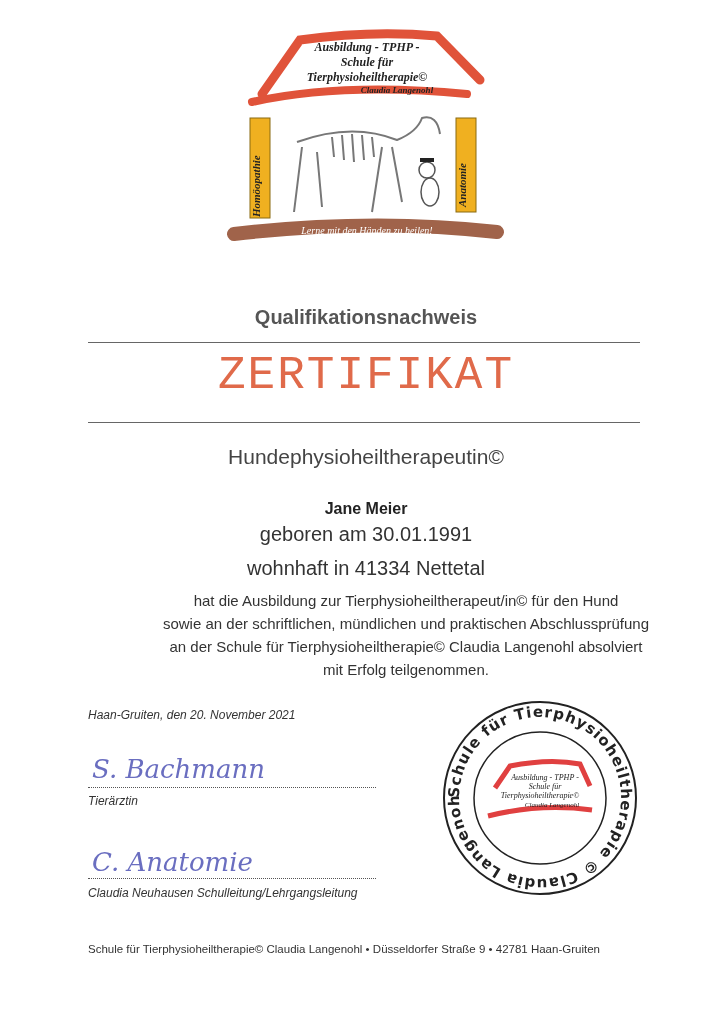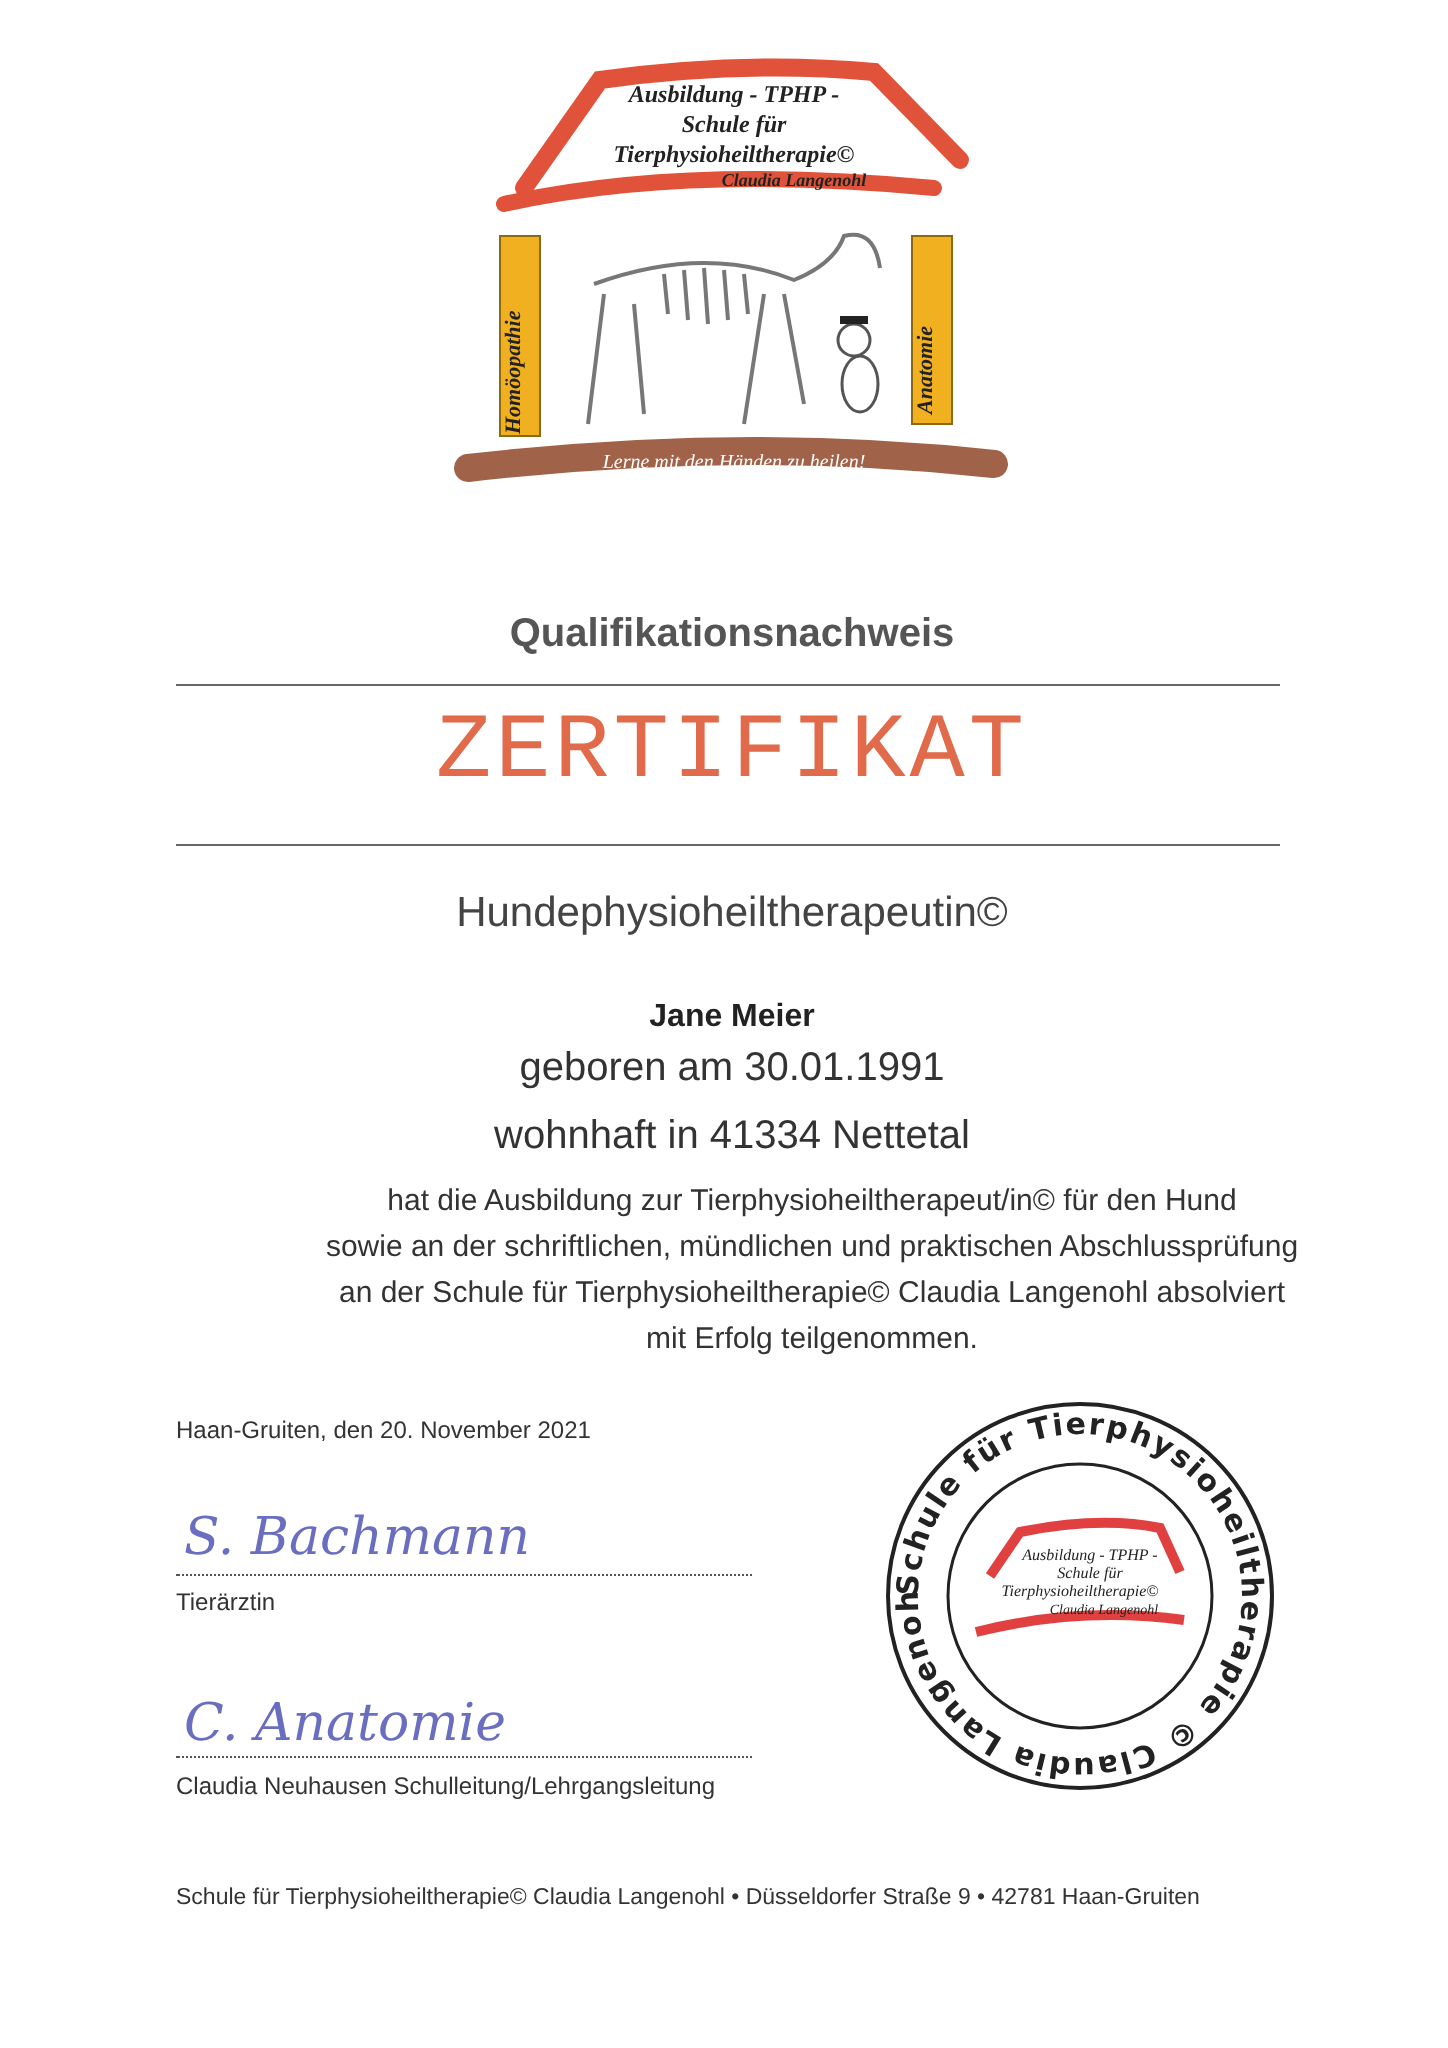--- a/index.html
+++ b/index.html
@@ -10,21 +10,21 @@
   .logo { left:222px; top:22px; width:290px; height:226px; }
   .logo-text { position:absolute; left:0; width:290px; text-align:center; font-family:"Liberation Serif", serif;
                font-style:italic; font-weight:bold; color:#222; }
   .title-q { top:306px; font-size:20px; font-weight:bold; color:#555; }
   .rule { left:88px; width:552px; height:1px; background:#666; }
   .zert { top:350px; font-size:46px; letter-spacing:2px; color:#e06a4a; font-family:Liberation Mono, monospace; font-weight:normal; }
   .subtitle { top:445px; font-size:21px; color:#444; }
   .name { top:500px; font-size:16px; font-weight:bold; color:#222; }
   .line16 { font-size:20px; color:#333; }
   .body-text { top:589px; font-size:15px; line-height:23px; color:#333;padding-left:40px; }
-  .small { font-size:12px; color:#333; }
+  .small { font-size:12px; color:#333;font-style:italic; }
   .sigline { left:88px; width:288px; border-top:1px dotted #555; height:0; }
   .sig { font-family:"DejaVu Serif", serif; font-style:italic; color:#6a6ec0; font-size:26px; }
   .footer { left:88px; top:941px; font-size:11.5px; line-height:16px; color:#333; }
   .seal { left:440px; top:698px; width:200px; height:200px; }
 </style>
 </head>
 <body>
 
 <div class="abs logo">
   <svg width="290" height="226" viewBox="0 0 290 226">

